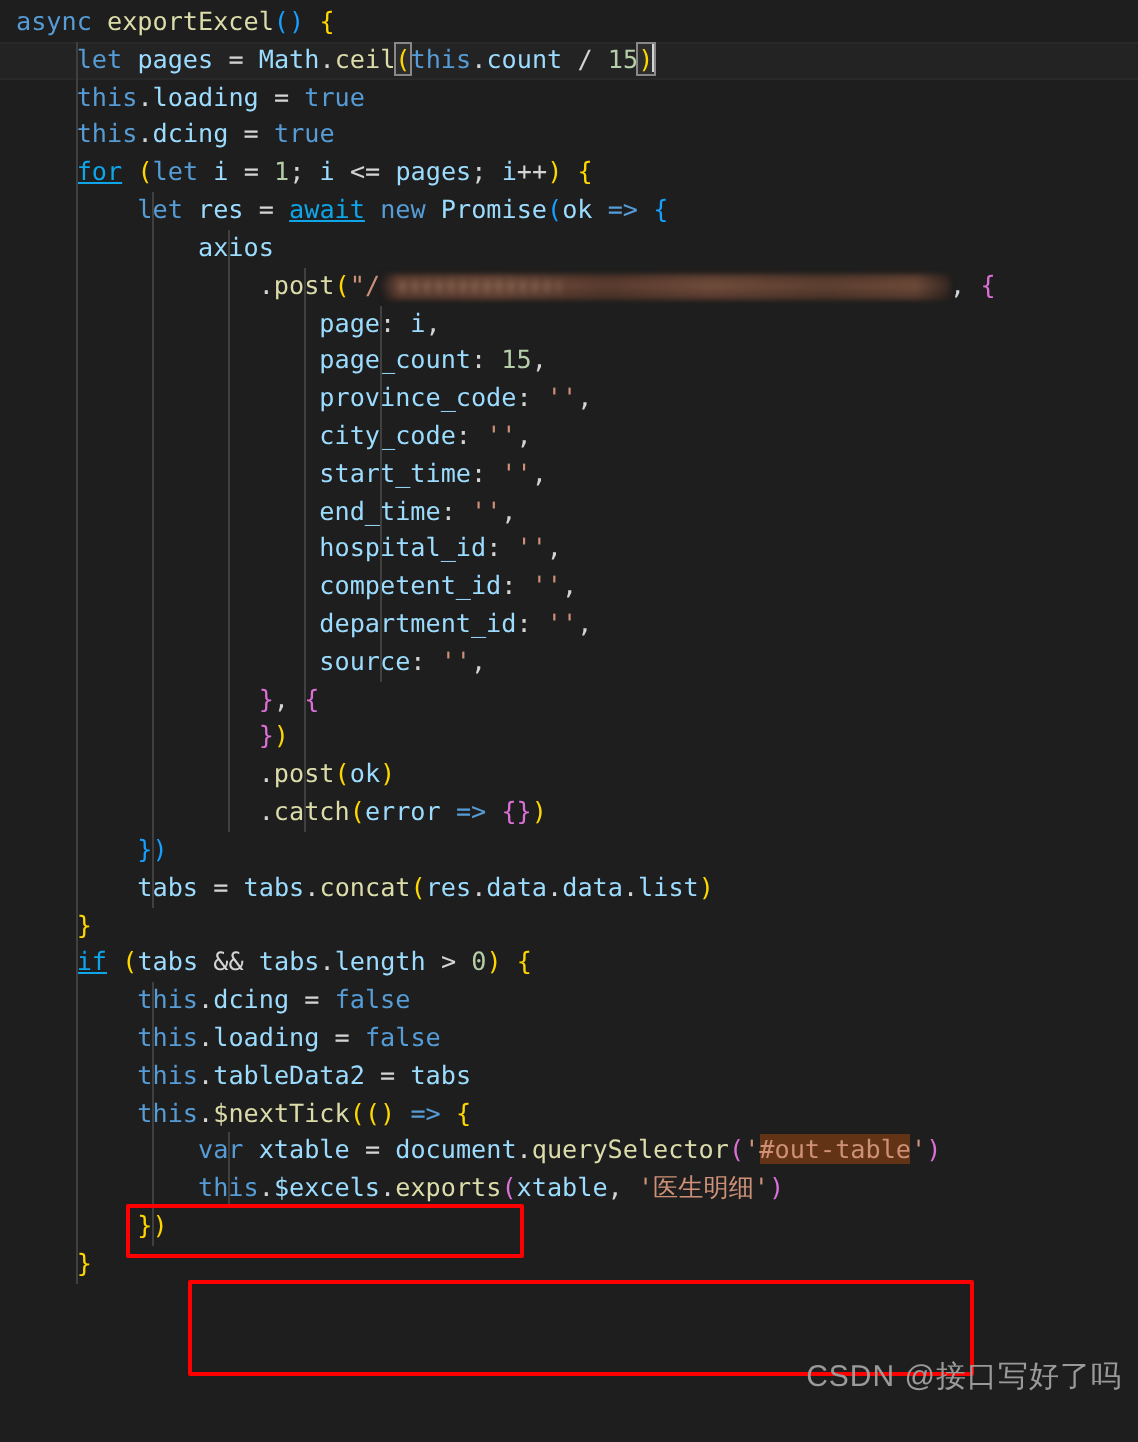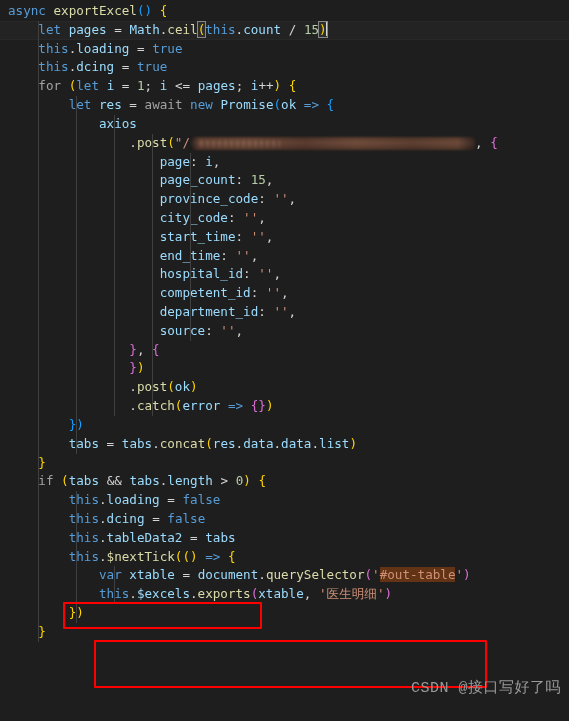--- a/index.html
+++ b/index.html
@@ -42,21 +42,21 @@
   .ig {
     position: absolute;
     top: 0;
     width: 1px;
     height: 18.82px;
     background: #404040;
   }
 
   
   .kw       { color: #569cd6; }   
-  .ctrl     { color: #a3a3a3; }   
+  .ctrl     { color: #0ea5e9; text-decoration: underline; }   
   .fn       { color: #dcdcaa; }   
   .var      { color: #9cdcfe; }   
   .str      { color: #ce9178; }   
   .num      { color: #b5cea8; }   
   .cmt      { color: #6a9955; }   
   .op       { color: #d4d4d4; }   
   .py       { color: #ffd700; }   
   .pp       { color: #da70d6; }   
   .pb       { color: #179fff; }   
   .plain    { color: #d4d4d4; }
@@ -125,21 +125,21 @@
     border-radius: 1px;
     pointer-events: none;
   }
 
   
   #watermark {
     position: absolute;
     right: 8px;
     bottom: 22px;
     color: #9a9a9a;
-    font-family: Liberation Mono, monospace;
+    font-family: Liberation Sans, sans-serif;
     font-size: 15px;
     letter-spacing: 0.5px;
     white-space: nowrap;
   }
 </style>
 </head>
 <body>
 
 <div id="editor">
 
@@ -192,23 +192,23 @@
   <div class="line"><span class="ig" style="left:38px"></span><span class="ig" style="left:76px"></span><span class="ig" style="left:114px"></span><span class="ig" style="left:152px"></span><span class="plain">                </span><span class="plain">.</span><span class="fn">catch</span><span class="py">(</span><span class="var">error</span><span class="plain"> </span><span class="kw">=&gt;</span><span class="plain"> </span><span class="pp">{}</span><span class="py">)</span></div>
 
   <div class="line"><span class="ig" style="left:38px"></span><span class="ig" style="left:76px"></span><span class="plain">        </span><span class="pb">}</span><span class="pb">)</span></div>
 
   <div class="line"><span class="ig" style="left:38px"></span><span class="ig" style="left:76px"></span><span class="plain">        </span><span class="var">tabs</span><span class="plain"> </span><span class="op">=</span><span class="plain"> </span><span class="var">tabs</span><span class="plain">.</span><span class="fn">concat</span><span class="py">(</span><span class="var">res</span><span class="plain">.</span><span class="var">data</span><span class="plain">.</span><span class="var">data</span><span class="plain">.</span><span class="var">list</span><span class="py">)</span></div>
 
   <div class="line"><span class="ig" style="left:38px"></span><span class="plain">    </span><span class="py">}</span></div>
 
   <div class="line"><span class="ig" style="left:38px"></span><span class="plain">    </span><span class="ctrl">if</span><span class="plain"> </span><span class="py">(</span><span class="var">tabs</span><span class="plain"> </span><span class="op">&amp;&amp;</span><span class="plain"> </span><span class="var">tabs</span><span class="plain">.</span><span class="var">length</span><span class="plain"> </span><span class="op">&gt;</span><span class="plain"> </span><span class="num">0</span><span class="py">)</span><span class="plain"> </span><span class="py">{</span></div>
 
+  <div class="line"><span class="ig" style="left:38px"></span><span class="ig" style="left:76px"></span><span class="plain">        </span><span class="kw">this</span><span class="plain">.</span><span class="var">dcing</span><span class="plain"> </span><span class="op">=</span><span class="plain"> </span><span class="kw">false</span></div>
+
   <div class="line"><span class="ig" style="left:38px"></span><span class="ig" style="left:76px"></span><span class="plain">        </span><span class="kw">this</span><span class="plain">.</span><span class="var">loading</span><span class="plain"> </span><span class="op">=</span><span class="plain"> </span><span class="kw">false</span></div>
-
-  <div class="line"><span class="ig" style="left:38px"></span><span class="ig" style="left:76px"></span><span class="plain">        </span><span class="kw">this</span><span class="plain">.</span><span class="var">dcing</span><span class="plain"> </span><span class="op">=</span><span class="plain"> </span><span class="kw">false</span></div>
 
   <div class="line"><span class="ig" style="left:38px"></span><span class="ig" style="left:76px"></span><span class="plain">        </span><span class="kw">this</span><span class="plain">.</span><span class="var">tableData2</span><span class="plain"> </span><span class="op">=</span><span class="plain"> </span><span class="var">tabs</span></div>
 
   <div class="line"><span class="ig" style="left:38px"></span><span class="ig" style="left:76px"></span><span class="plain">        </span><span class="kw">this</span><span class="plain">.</span><span class="fn">$nextTick</span><span class="py">(()</span><span class="plain"> </span><span class="kw">=&gt;</span><span class="plain"> </span><span class="py">{</span></div>
 
   <div class="line"><span class="ig" style="left:38px"></span><span class="ig" style="left:76px"></span><span class="ig" style="left:114px"></span><span class="plain">            </span><span class="kw">var</span><span class="plain"> </span><span class="var">xtable</span><span class="plain"> </span><span class="op">=</span><span class="plain"> </span><span class="var">document</span><span class="plain">.</span><span class="fn">querySelector</span><span class="pp">(</span><span class="str">'</span><span class="str sel-hl">#out-table</span><span class="str">'</span><span class="pp">)</span></div>
 
   <div class="line"><span class="ig" style="left:38px"></span><span class="ig" style="left:76px"></span><span class="ig" style="left:114px"></span><span class="plain">            </span><span class="kw">this</span><span class="plain">.</span><span class="var">$excels</span><span class="plain">.</span><span class="fn">exports</span><span class="pp">(</span><span class="var">xtable</span><span class="plain">, </span><span class="str">'医生明细'</span><span class="pp">)</span></div>
 
   <div class="line"><span class="ig" style="left:38px"></span><span class="ig" style="left:76px"></span><span class="plain">        </span><span class="py">}</span><span class="py">)</span></div>

